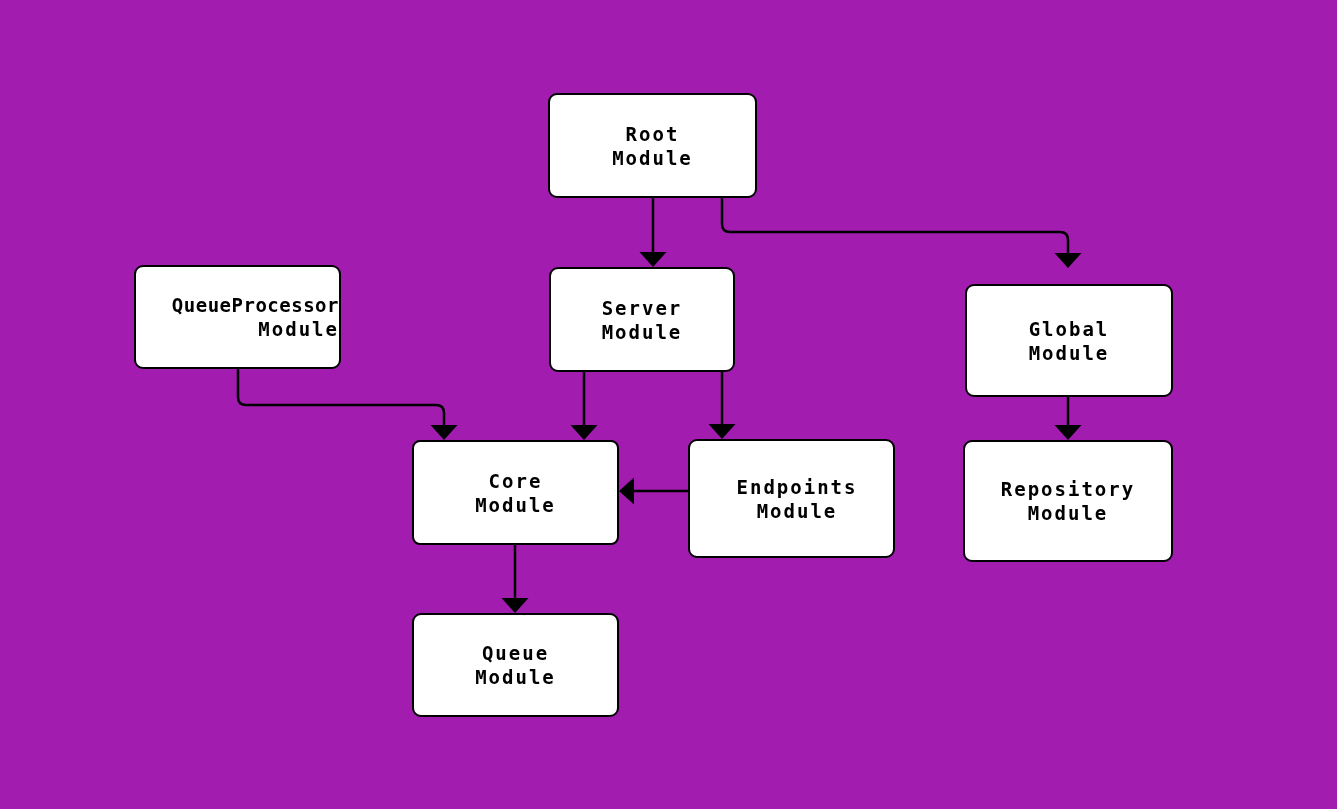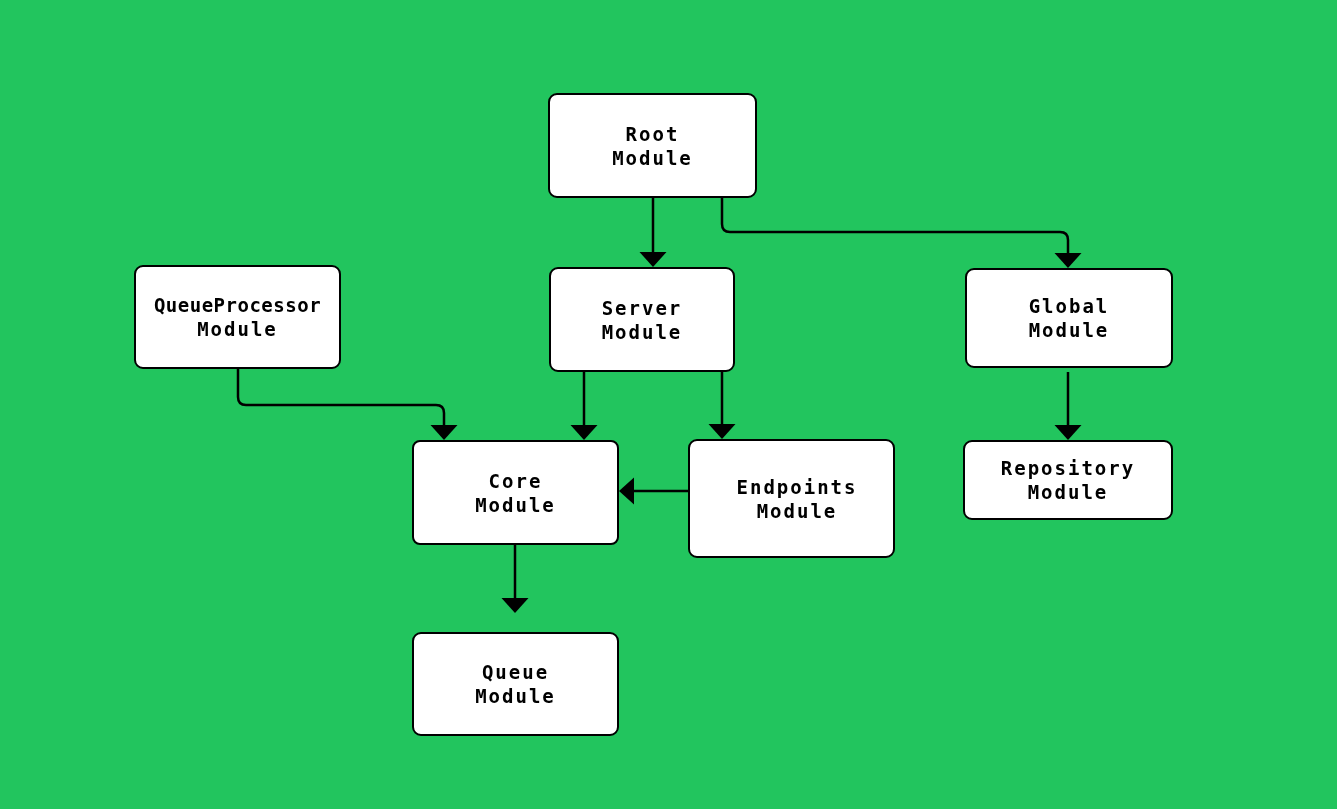--- a/index.html
+++ b/index.html
@@ -4,21 +4,21 @@
 <style>
   html, body {
     margin: 0;
     padding: 0;
     background: #ffffff;
   }
   .canvas {
     position: relative;
     width: 1337px;
     height: 809px;
-    background: #22c55e;
+    background: #a21caf;
     overflow: hidden;
     font-family: "DejaVu Sans Mono", monospace;
   }
   .edges-layer {
     position: absolute;
     left: 0;
     top: 0;
     width: 1337px;
     height: 809px;
     pointer-events: none;
@@ -71,48 +71,48 @@
       <polygon points="1068,440 1054.5,425 1081.5,425" fill="#000000"></polygon>
       <path d="M 515 545 L 515 598" fill="none" stroke="#000000" stroke-width="2.5"></path>
       <polygon points="515,613 501.5,598 528.5,598" fill="#000000"></polygon>
     </svg>
 
   <div class="node" style="left:548px; top:93px; width:209px; height:105px;">
     <span class="l1">Root</span>
     <span class="l2">Module</span>
   </div>
 
-  <div class="node condensed" style="left:134px; top:265px; width:207px; height:104px;">
+  <div class="node condensed" style="left:134px; top:265px; width:207px; height:104px;align-items:flex-end;">
     <span class="l1">QueueProcessor</span>
     <span class="l2">Module</span>
   </div>
 
   <div class="node" style="left:549px; top:267px; width:186px; height:105px;">
     <span class="l1">Server</span>
     <span class="l2">Module</span>
   </div>
 
-  <div class="node" style="left:965px; top:268px; width:208px; height:100px;">
+  <div class="node" style="left:965px; top:284px; width:208px; height:113px;">
     <span class="l1">Global</span>
     <span class="l2">Module</span>
   </div>
 
   <div class="node" style="left:412px; top:440px; width:207px; height:105px;border-radius:8px;">
     <span class="l1">Core</span>
     <span class="l2">Module</span>
   </div>
 
   <div class="node" style="left:688px; top:439px; width:207px; height:119px;padding-left:11px;">
     <span class="l1">Endpoints</span>
     <span class="l2">Module</span>
   </div>
 
-  <div class="node" style="left:963px; top:440px; width:210px; height:80px;">
+  <div class="node" style="left:963px; top:440px; width:210px; height:122px;">
     <span class="l1">Repository</span>
     <span class="l2">Module</span>
   </div>
 
-  <div class="node" style="left:412px; top:613px; width:207px; height:104px;margin-top:19px;">
+  <div class="node" style="left:412px; top:613px; width:207px; height:104px;">
     <span class="l1">Queue</span>
     <span class="l2">Module</span>
   </div>
 
 </div>
 
 </body></html>

